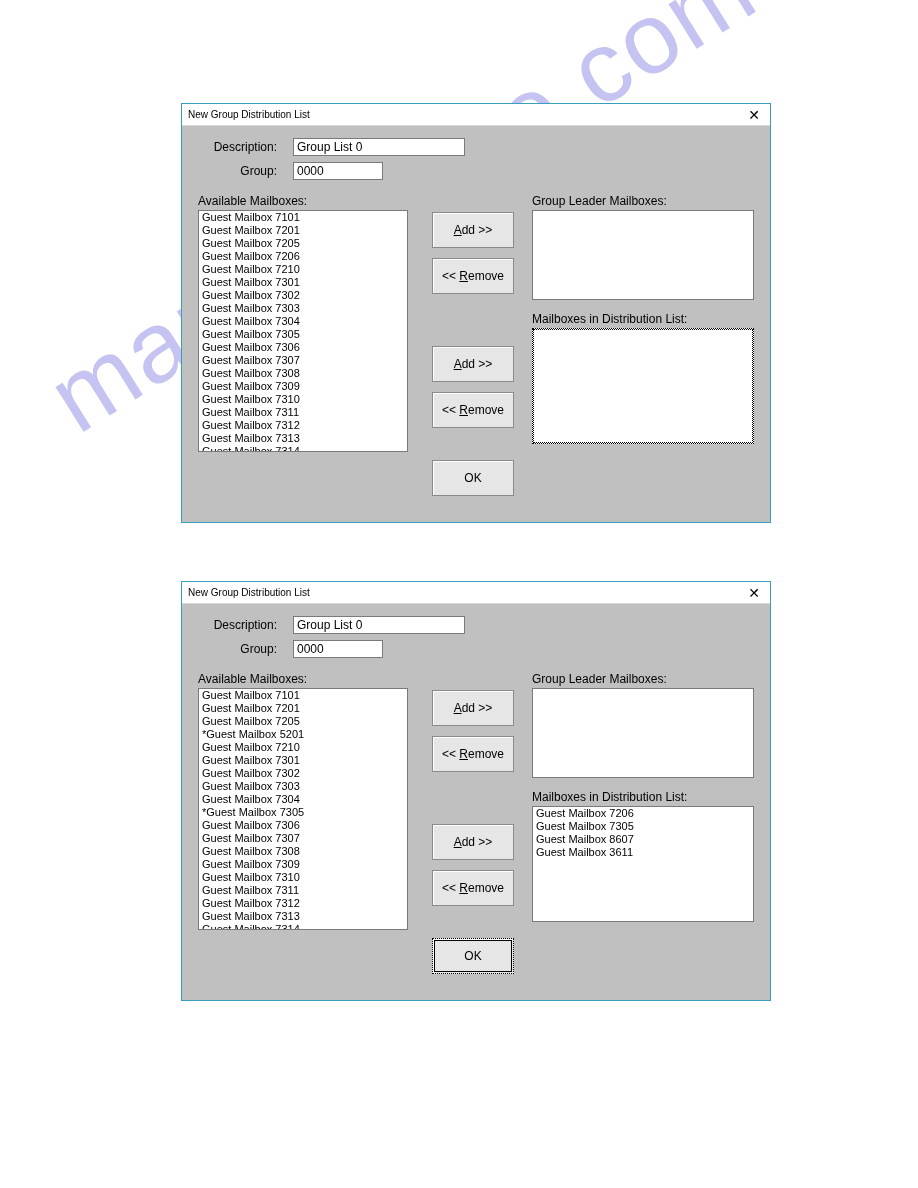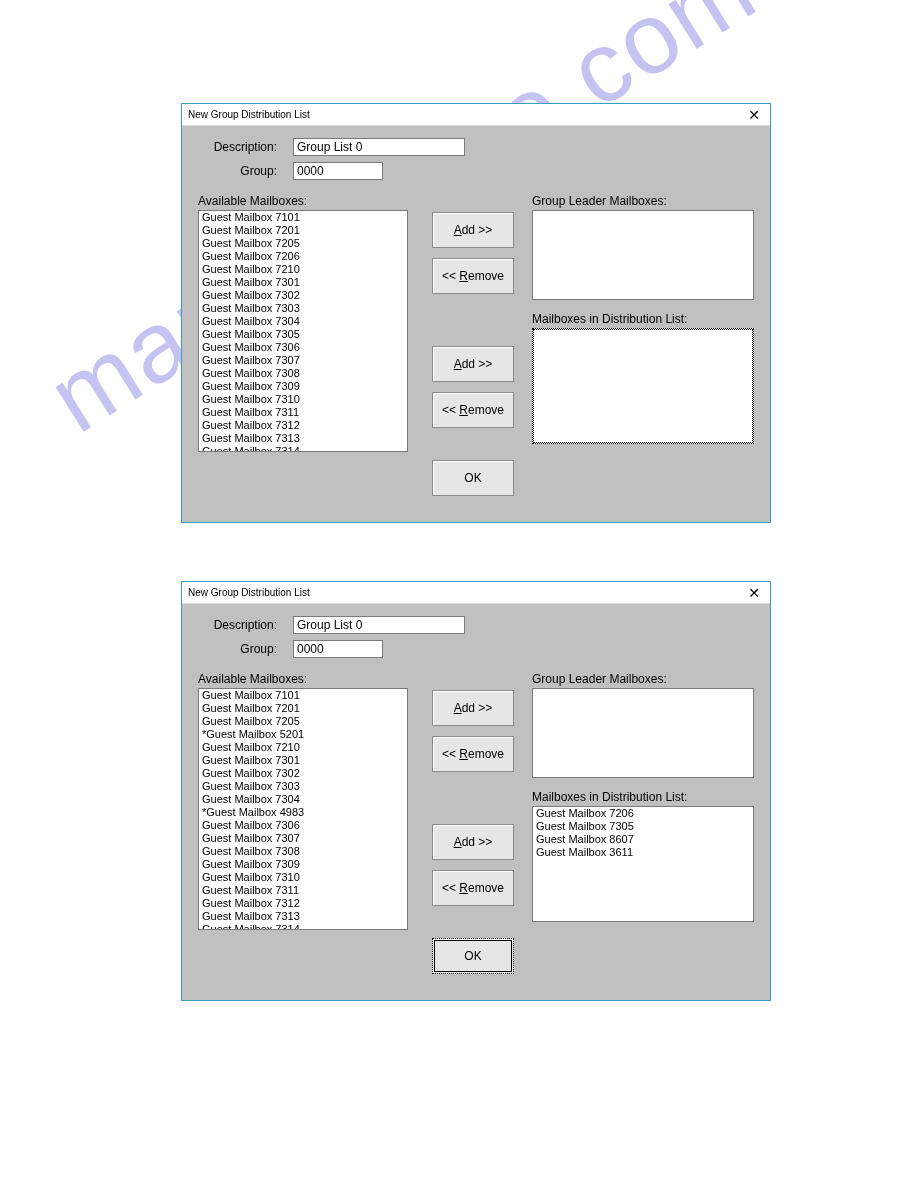--- a/index.html
+++ b/index.html
@@ -219,21 +219,21 @@
         <div class="listbox large">
             <div class="opt">Guest Mailbox 7101</div>
             <div class="opt">Guest Mailbox 7201</div>
             <div class="opt">Guest Mailbox 7205</div>
             <div class="opt">*Guest Mailbox 5201</div>
             <div class="opt">Guest Mailbox 7210</div>
             <div class="opt">Guest Mailbox 7301</div>
             <div class="opt">Guest Mailbox 7302</div>
             <div class="opt">Guest Mailbox 7303</div>
             <div class="opt">Guest Mailbox 7304</div>
-            <div class="opt">*Guest Mailbox 4983</div>
+            <div class="opt">*Guest Mailbox 7305</div>
             <div class="opt">Guest Mailbox 7306</div>
             <div class="opt">Guest Mailbox 7307</div>
             <div class="opt">Guest Mailbox 7308</div>
             <div class="opt">Guest Mailbox 7309</div>
             <div class="opt">Guest Mailbox 7310</div>
             <div class="opt">Guest Mailbox 7311</div>
             <div class="opt">Guest Mailbox 7312</div>
             <div class="opt">Guest Mailbox 7313</div>
             <div class="opt">Guest Mailbox 7314</div>
           </div>

